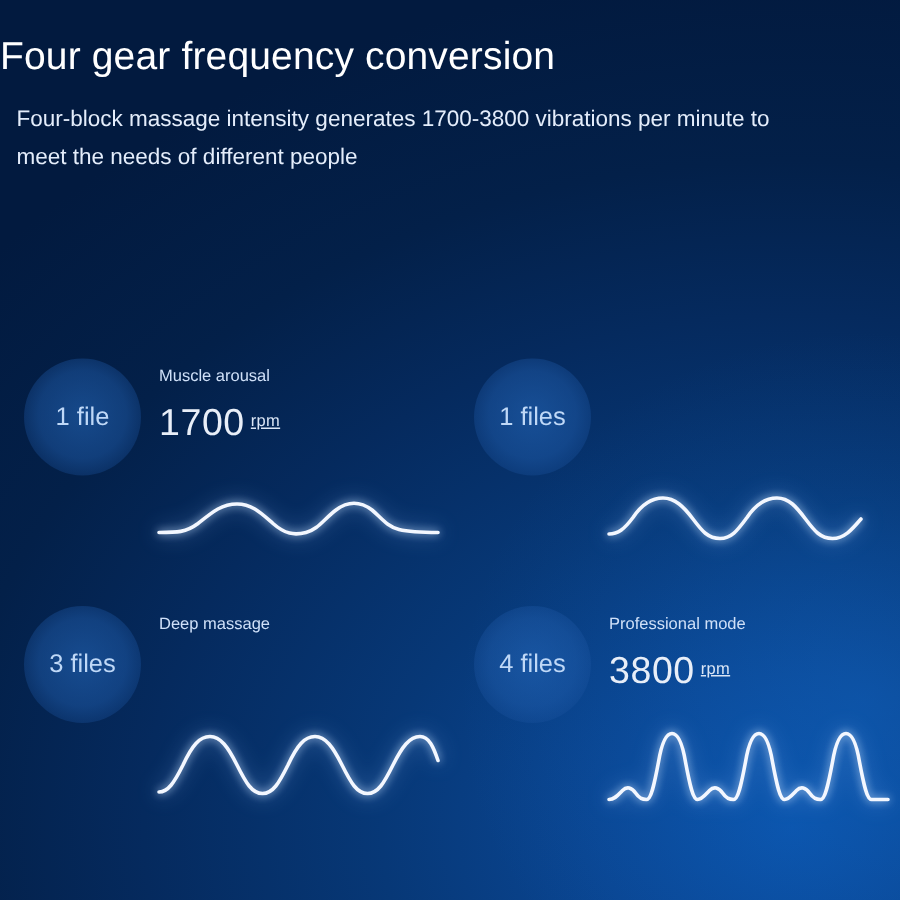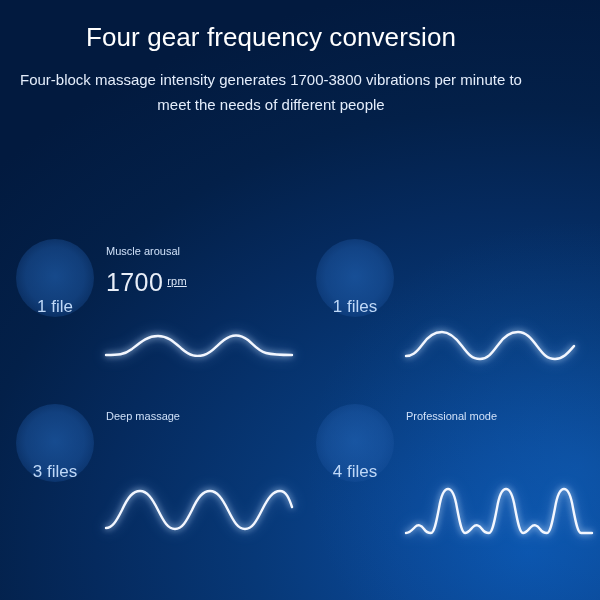--- a/index.html
+++ b/index.html
@@ -24,21 +24,21 @@
     inset: 0;
     pointer-events: none;
     background: radial-gradient(60% 55% at 96% 78%, rgba(20,110,205,0.32) 0%, rgba(20,110,205,0.10) 45%, rgba(20,110,205,0) 75%);
   }
 
   .header {
     position: absolute;
     top: 0; left: 0;
     width: 542px;
     z-index: 3;
-    text-align: center;
+    text-align: left;
   }
   .title {
     margin: 0;
     padding-top: 22px;
     font-size: 26px;
     font-weight: 400;
     letter-spacing: 0.1px;
     color: #ffffff;
   }
   .subtitle {
@@ -73,21 +73,21 @@
 
   .badge {
     position: absolute;
     left: 16px;
     top: 14px;
     width: 78px;
     height: 78px;
     border-radius: 50%;
     background: radial-gradient(circle at 50% 48%, rgba(34,99,180,0.62) 0%, rgba(30,90,168,0.52) 52%, rgba(24,76,150,0.26) 80%, rgba(20,70,140,0.0) 100%);
     display: flex;
-    align-items: flex-end;
+    align-items: center;
     justify-content: center;
   }
   .badge-label {
     font-size: 17px;
     color: #bfd8f7;
     white-space: nowrap;
   }
 
   .info {
     position: absolute;
@@ -190,20 +190,23 @@
         </svg>
       </div>
     </div>
 
     <div class="cell c4">
       <div class="badge">
         <span class="badge-label">4 files</span>
       </div>
       <div class="info">
         <div class="mode-name">Professional mode</div>
+        <div class="rpm-line">
+          <span class="rpm-value">3800</span><span class="rpm-unit">rpm</span>
+        </div>
       </div>
       <div class="wave">
         <svg width="190" height="62" viewBox="0 0 190 62">
           <path d="M2 53
                    C 6 53, 8 50, 11 47 C 14 44, 17 45, 20 49 C 22 52, 24 53, 27 53
                    C 30 53, 32 44, 35 28 C 37 16, 40 9, 44 9 C 48 9, 51 16, 53 28 C 56 44, 58 53, 61 53
                    C 64 53, 66 50, 69 47 C 72 44, 75 45, 78 49 C 80 52, 82 53, 85 53
                    C 88 53, 90 44, 93 28 C 95 16, 98 9, 102 9 C 106 9, 109 16, 111 28 C 114 44, 116 53, 119 53
                    C 122 53, 124 50, 127 47 C 130 44, 133 45, 136 49 C 138 52, 140 53, 143 53
                    C 146 53, 148 44, 151 28 C 153 16, 156 9, 160 9 C 164 9, 167 16, 169 28 C 172 44, 174 53, 177 53

